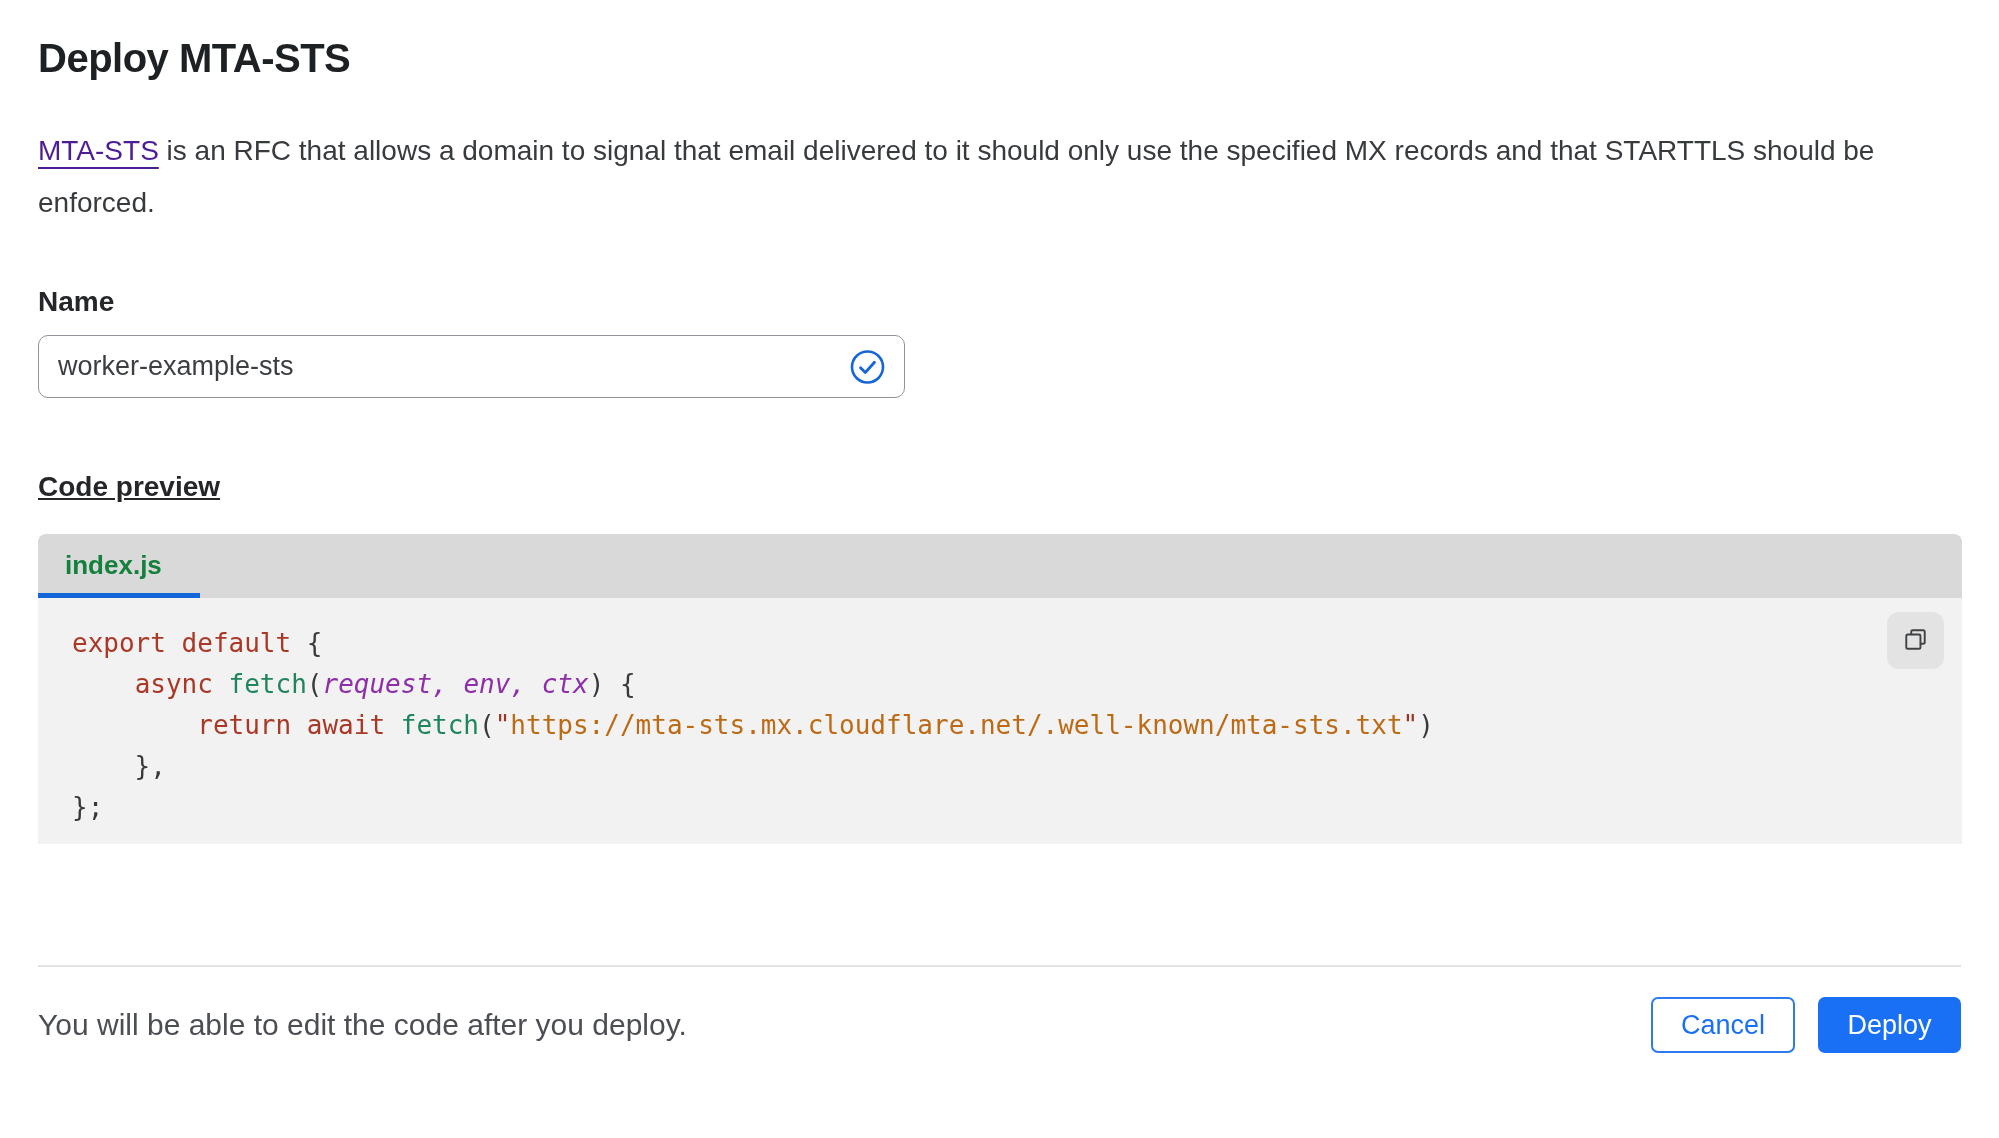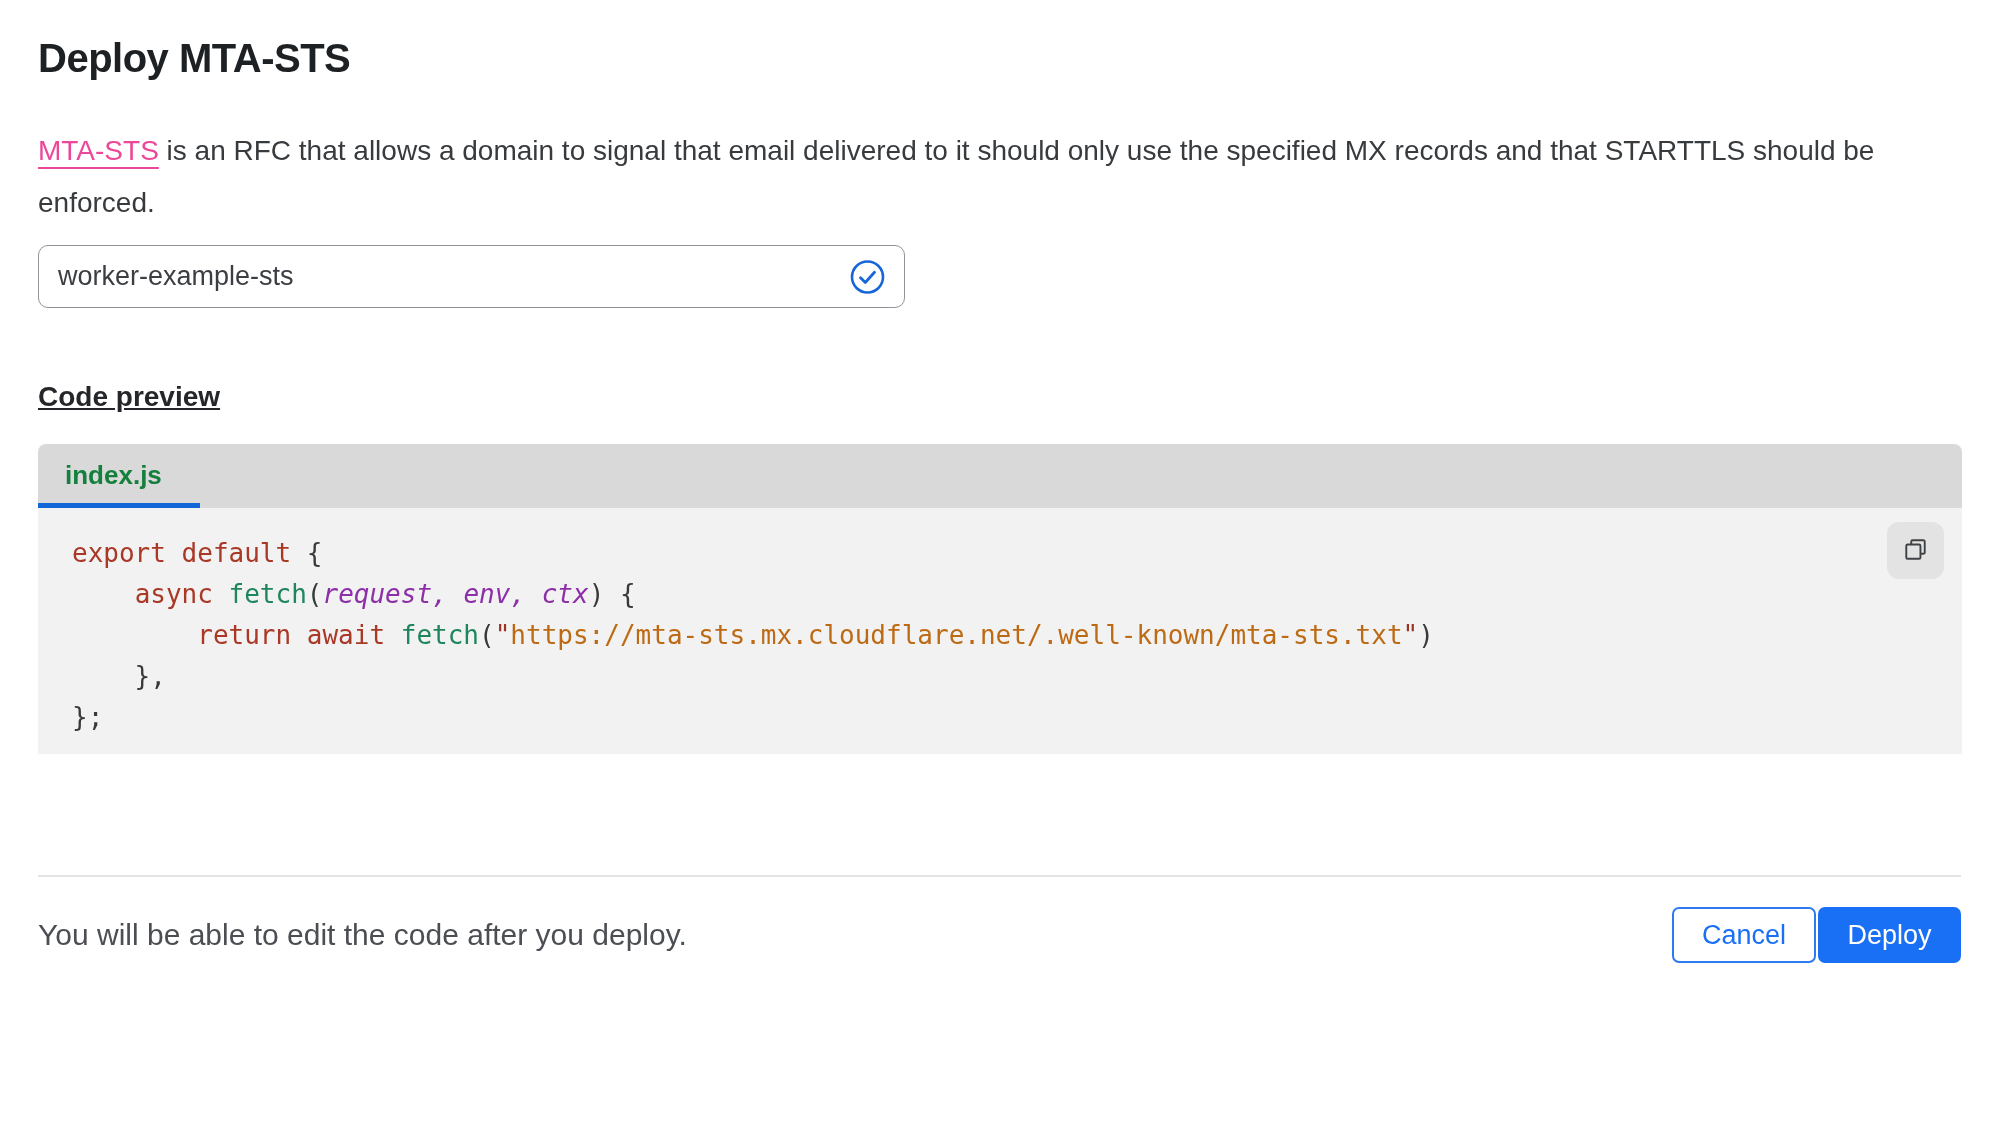--- a/index.html
+++ b/index.html
@@ -17,21 +17,21 @@
   }
 
   .desc {
     margin-top: 44px;
     max-width: 1900px;
     font-size: 28px;
     line-height: 52px;
     color: #383b3e;
   }
   .desc a {
-    color: #ec4899;
+    color: #4c1d95;
     text-decoration: underline;
     text-underline-offset: 7px;
     text-decoration-thickness: 2px;
     cursor: pointer;
   }
 
   .field-label {
     display: block;
     margin-top: 56px;
     font-size: 28px;
@@ -158,21 +158,21 @@
     margin-top: 30px;
     width: 1923px;
     display: flex;
     align-items: center;
     justify-content: space-between;
   }
   .footer-note {
     font-size: 30px;
     color: #4b4e53;
   }
-  .footer-actions { display: flex; gap: 2px; align-items: center; }
+  .footer-actions { display: flex; gap: 23px; align-items: center; }
   .btn {
     height: 56px;
     border-radius: 7px;
     font-family: "Liberation Sans", sans-serif;
     font-size: 27px;
     cursor: pointer;
     display: flex;
     align-items: center;
     justify-content: center;
   }
@@ -191,20 +191,21 @@
 </style>
 </head>
 <body>
 
 <div class="page">
 
   <h1 class="page-title">Deploy MTA-STS</h1>
 
   <p class="desc"><a>MTA-STS</a><span> is an RFC that allows a domain to signal that email delivered to it should only use the specified MX records and that STARTTLS should be enforced.</span></p>
 
+  <label class="field-label">Name</label>
 
   <div class="input-wrap">
     <input type="text" class="text-input" value="worker-example-sts" style="">
     <span class="valid-icon">
       <svg width="37" height="37" viewBox="0 0 37 37" fill="none">
         <circle cx="18.5" cy="18.5" r="15.5" stroke="#1766d9" stroke-width="2.6"></circle>
         <path d="M11.5 19.2 L16.3 24 L25.5 13.8" stroke="#1766d9" stroke-width="2.8" stroke-linecap="round" stroke-linejoin="round"></path>
       </svg>
     </span>
   </div>

